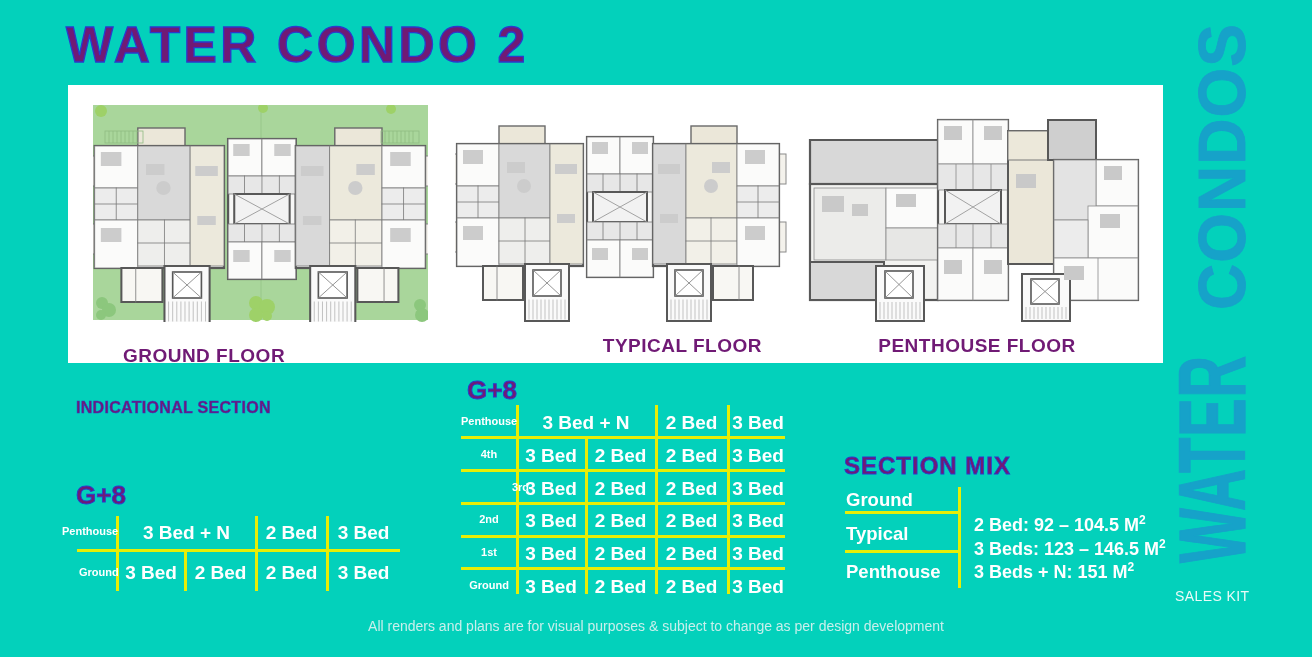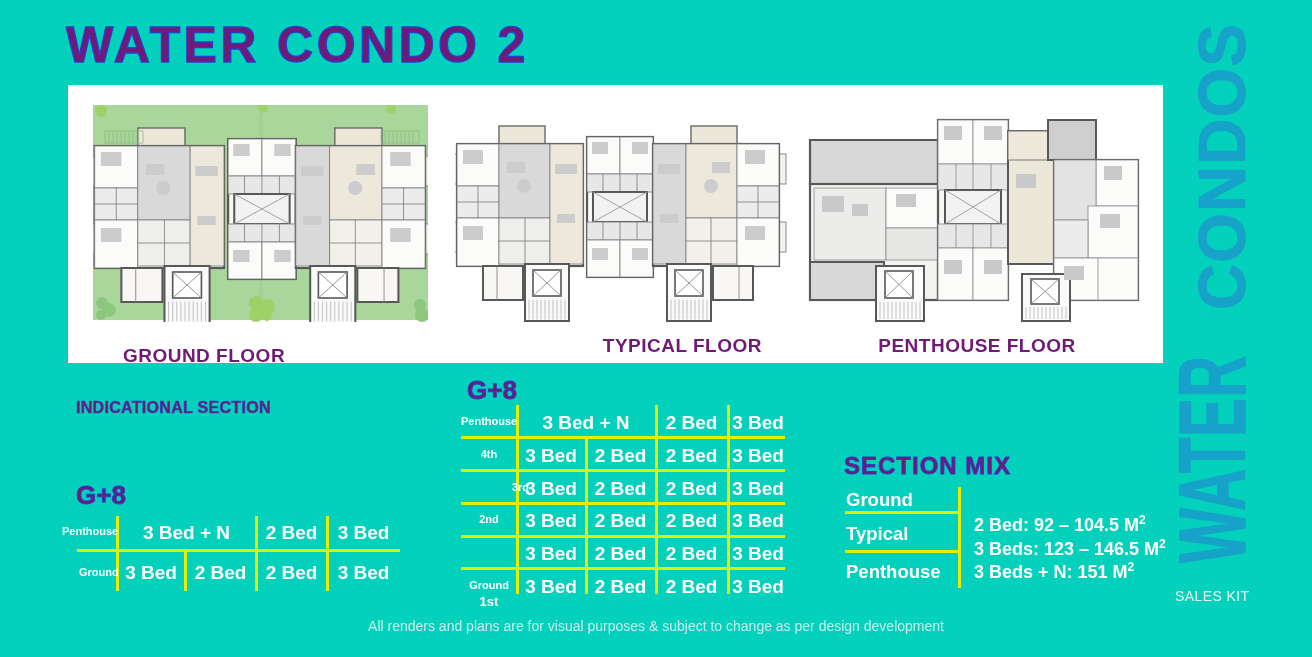--- a/index.html
+++ b/index.html
@@ -362,21 +362,21 @@
 <div class="yline" style="left:461px;top:436px;width:324px;height:2.5px;"></div>
 <div class="yline" style="left:461px;top:469px;width:324px;height:2.5px;"></div>
 <div class="yline" style="left:461px;top:502px;width:324px;height:2.5px;"></div>
 <div class="yline" style="left:461px;top:535px;width:324px;height:2.5px;"></div>
 <div class="yline" style="left:461px;top:567px;width:324px;height:2.5px;"></div>
 
 <div class="wtxt" style="left:461px;top:415px;width:56px;text-align:center;font-size:11px;">Penthouse</div>
 <div class="wtxt" style="left:461px;top:448px;width:56px;text-align:center;font-size:11px;">4th</div>
 <div class="wtxt" style="left:473px;top:481px;width:56px;text-align:right;font-size:11px;">3rd</div>
 <div class="wtxt" style="left:461px;top:513px;width:56px;text-align:center;font-size:11px;">2nd</div>
-<div class="wtxt" style="left:461px;top:546px;width:56px;text-align:center;font-size:13px;margin-top:48px;">1st</div>
+<div class="wtxt" style="left:461px;top:546px;width:56px;text-align:center;font-size:11px;">1st</div>
 <div class="wtxt" style="left:461px;top:579px;width:56px;text-align:center;font-size:11px;">Ground</div>
 
 <div class="wtxt" style="left:517px;top:412px;width:138px;text-align:center;font-size:19px;">3 Bed + N</div>
 <div class="wtxt" style="left:656px;top:412px;width:71px;text-align:center;font-size:19px;">2 Bed</div>
 <div class="wtxt" style="left:728px;top:412px;width:60px;text-align:center;font-size:19px;">3 Bed</div>
 
 <div class="wtxt" style="left:517px;top:445px;width:68px;text-align:center;font-size:19px;">3 Bed</div>
 <div class="wtxt" style="left:586px;top:445px;width:69px;text-align:center;font-size:19px;">2 Bed</div>
 <div class="wtxt" style="left:656px;top:445px;width:71px;text-align:center;font-size:19px;">2 Bed</div>
 <div class="wtxt" style="left:728px;top:445px;width:60px;text-align:center;font-size:19px;">3 Bed</div>

